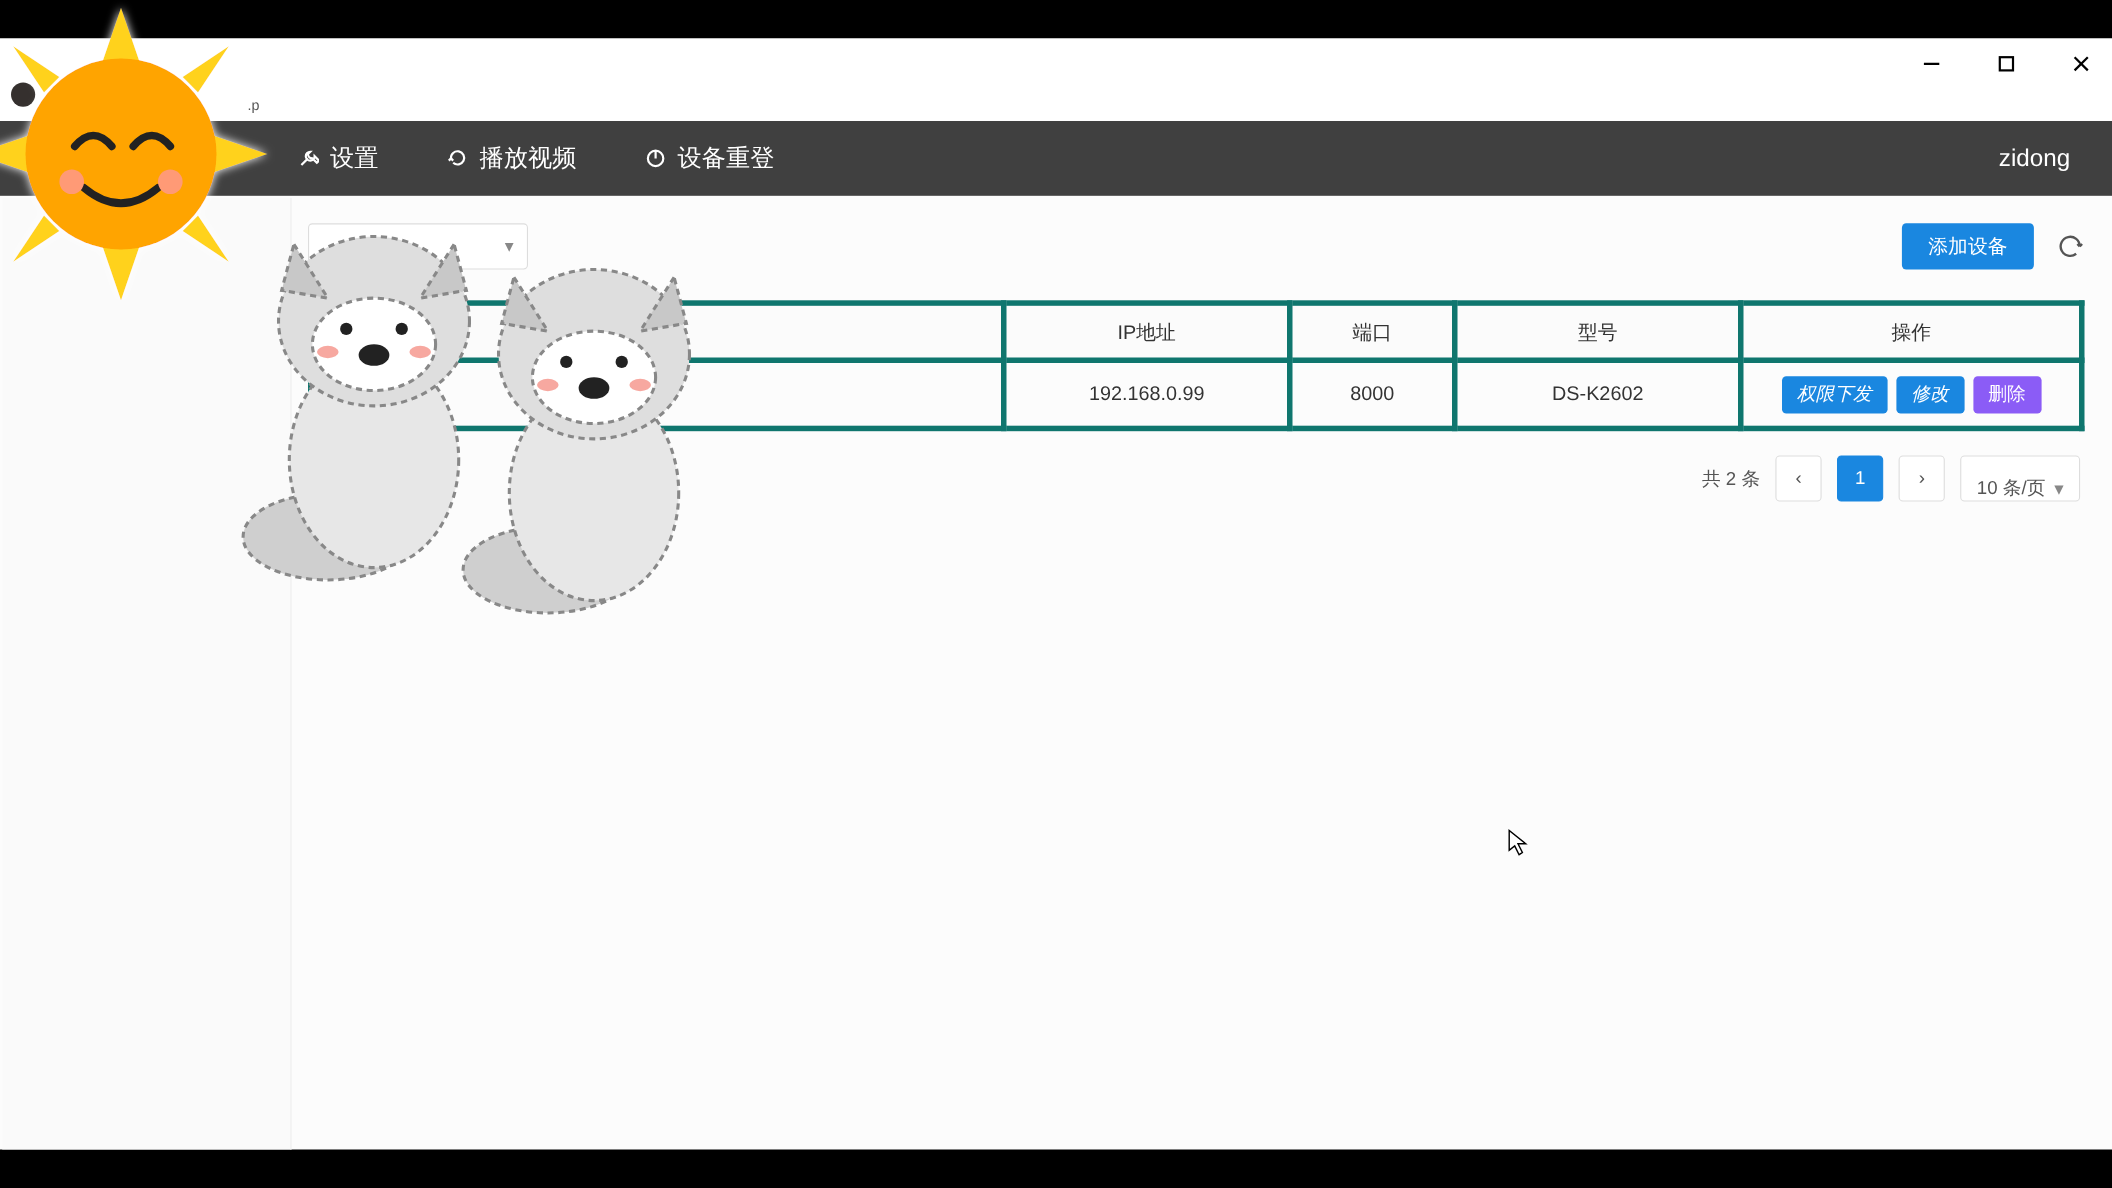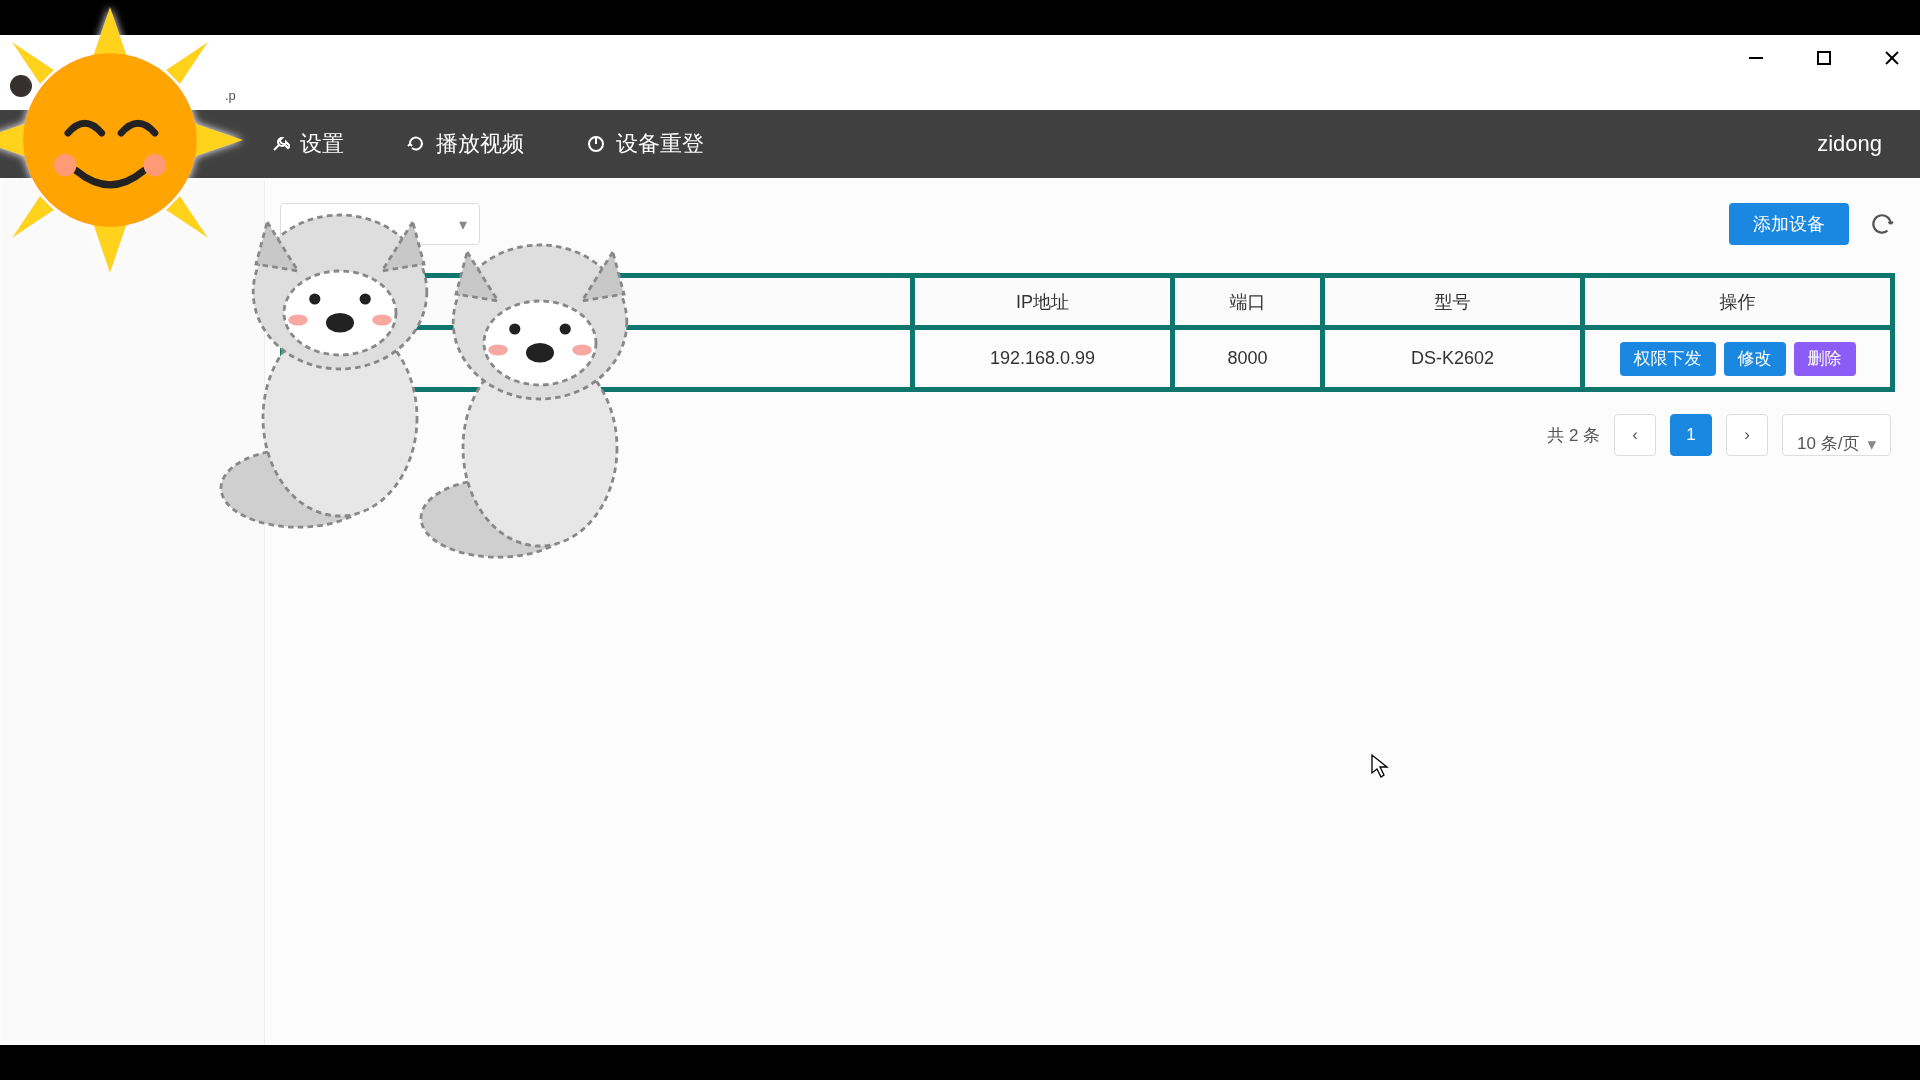--- a/index.html
+++ b/index.html
@@ -34,21 +34,21 @@
 .tbl { margin-top:28px; width:100%; border-collapse:collapse; table-layout:fixed;}
 .tbl th, .tbl td { border:5px solid #0f766e; text-align:center; font-size:18px; color:#333;}
 .tbl th { background:#fbfbfb; height:52px; font-weight:500;}
 .tbl td { height:62px; }
 .col-ip   { width:260px;}
 .col-port { width:150px;}
 .col-model{ width:260px;}
 .col-ops  { width:310px;}
 .ops-cell { display:flex; gap:8px; justify-content:center; align-items:center; height:100%;}
 .btn-sm { border:none; border-radius:4px; color:#fff; font-size:17px; height:34px; padding:0 14px; cursor:pointer;}
-.btn-blue { background:#1a87e0;}
+.btn-blue { background:#1a87e0;font-style:italic;}
 .btn-red  { background:#8b5cf6;}
 
 
 .pager { margin-top:22px; display:flex; justify-content:flex-end; align-items:center; gap:14px; font-size:17px; color:#555; padding-right:4px;}
 .pg-btn { width:42px; height:42px; border:1px solid #ddd; border-radius:4px; background:#fff; display:flex; align-items:center; justify-content:center; cursor:pointer;}
 .pg-btn.active { background:#1a87e0; border-color:#1a87e0; color:#fff;}
 .pg-size { height:42px; border:1px solid #ddd; border-radius:4px; background:#fff; padding:0 14px; display:flex; align-items:flex-end; gap:8px; cursor:pointer;}
 
 
 .left-panel { position:absolute; left:2px; top:145px; width:263px; bottom:0; background:#fafafa; border-right:1px solid #eee;}

